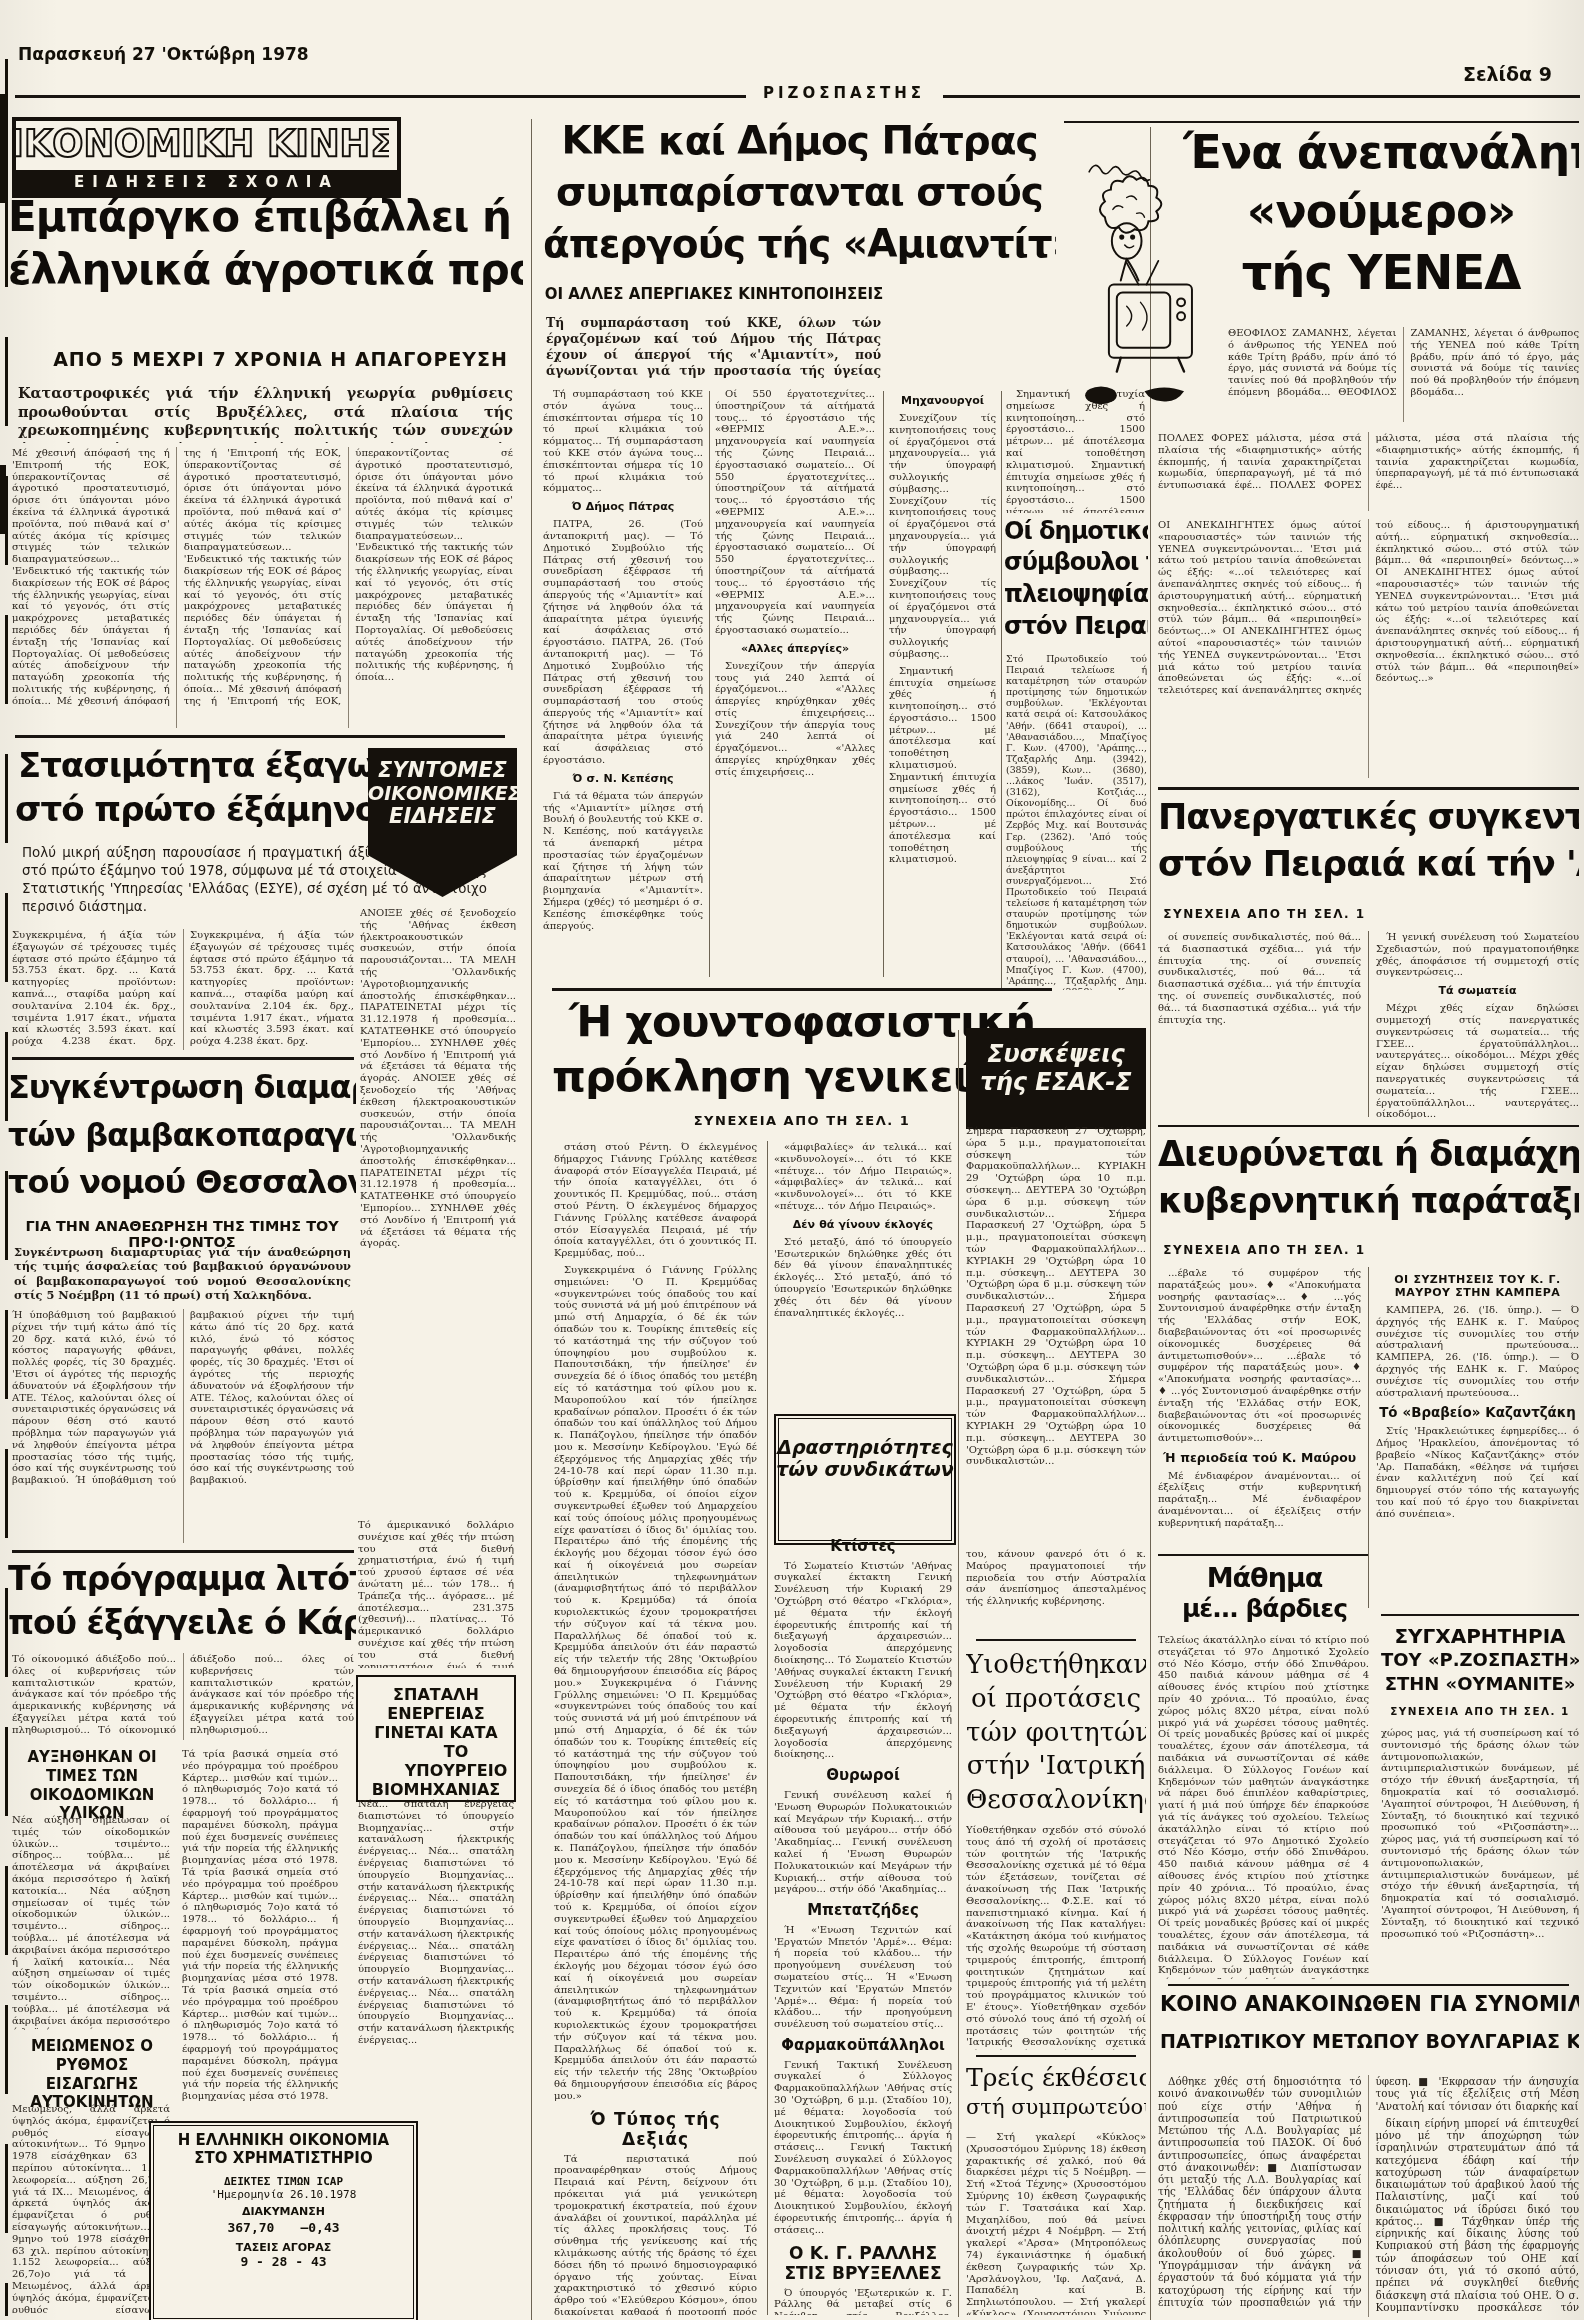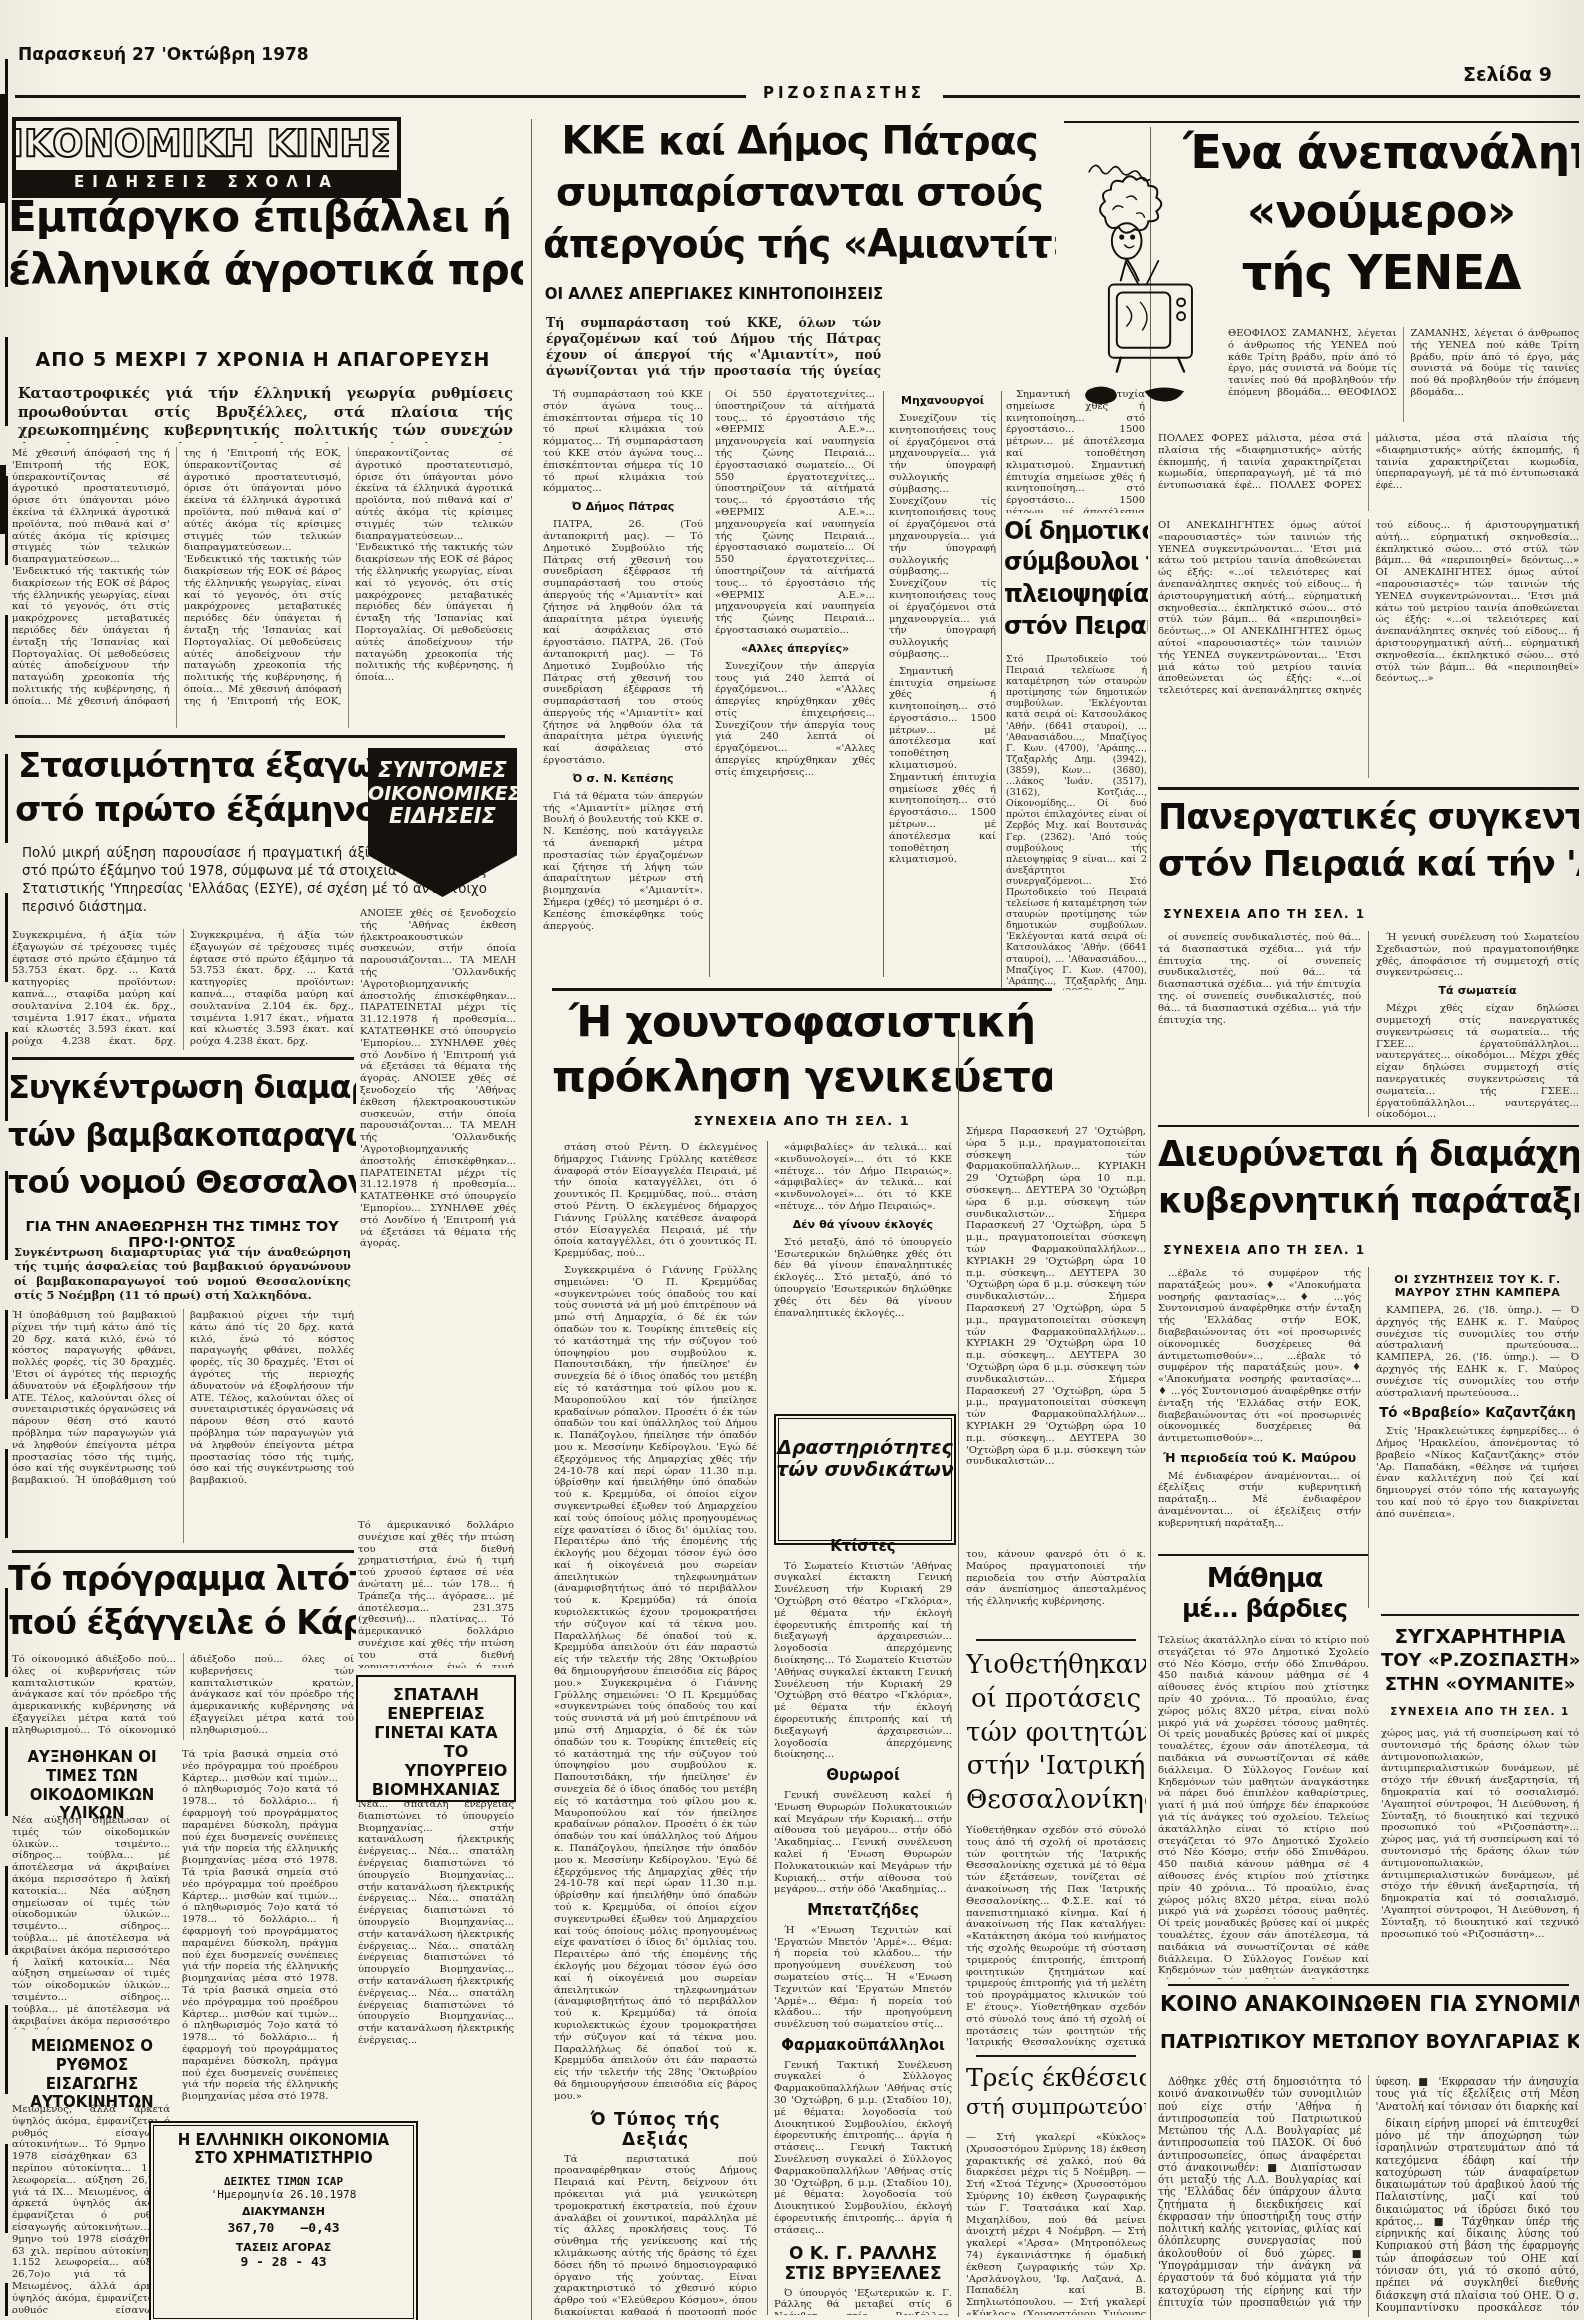--- a/index.html
+++ b/index.html
@@ -53,21 +53,21 @@
 
   <div class="abs" style="left:12px;top:117px;width:381px;height:73px;border:4px solid #15110c;background:#f6f2e7;">
     <svg width="373" height="42" viewBox="0 0 377 42">
       <text x="50%" y="35" text-anchor="middle" font-family="DejaVu Sans, sans-serif" font-weight="bold" font-size="37" fill="#f6f2e7" stroke="#15110c" stroke-width="2" letter-spacing="0">ΟΙΚΟΝΟΜΙΚΗ ΚΙΝΗΣΗ</text>
     </svg>
     <div class="blackbox" style="left:0;right:0;bottom:0;height:24px;font-size:15px;letter-spacing:8px;line-height:24px;position:absolute;">ΕΙΔΗΣΕΙΣ  ΣΧΟΛΙΑ</div>
   </div>
 
   <div class="hl hlL" style="left:8px;top:196px;width:515px;font-size:42px;">Εμπάργκο έπιβάλλει ή ΕΟΚ στά</div>
   <div class="hl hlL" style="left:8px;top:249px;width:515px;font-size:42px;">έλληνικά άγροτικά προϊόντα</div>
-  <div class="kick" style="left:18px;top:348px;width:490px;font-size:19px;letter-spacing:1px;">ΑΠΟ 5 ΜΕΧΡΙ 7 ΧΡΟΝΙΑ Η ΑΠΑΓΟΡΕΥΣΗ</div>
+  <div class="kick" style="left:18px;top:348px;width:490px;font-size:19px;letter-spacing:1px;text-align:right;">ΑΠΟ 5 ΜΕΧΡΙ 7 ΧΡΟΝΙΑ Η ΑΠΑΓΟΡΕΥΣΗ</div>
   <div class="lead" style="left:18px;top:384px;width:495px;height:59px;font-size:14.4px;line-height:1.3;">Καταστροφικές γιά τήν έλληνική γεωργία ρυθμίσεις προωθούνται στίς Βρυξέλλες, στά πλαίσια τής χρεωκοπημένης κυβερνητικής πολιτικής τών συνεχών άνευ όρων ύποχωρήσεων γιά τήν «πάση θυσία» ένταξη τής χώρας στήν ΕΟΚ.</div>
   <div class="j c3" style="left:12px;top:447px;width:501px;height:281px;">Μέ χθεσινή άπόφασή της ή 'Επιτροπή τής ΕΟΚ, ύπερακοντίζοντας σέ άγροτικό προστατευτισμό, όρισε ότι ύπάγονται μόνο έκείνα τά έλληνικά άγροτικά προϊόντα, πού πιθανά καί σ' αύτές άκόμα τίς κρίσιμες στιγμές τών τελικών διαπραγματεύσεων... 'Ενδεικτικό τής τακτικής τών διακρίσεων τής ΕΟΚ σέ βάρος τής έλληνικής γεωργίας, είναι καί τό γεγονός, ότι στίς μακρόχρονες μεταβατικές περιόδες δέν ύπάγεται ή ένταξη τής 'Ισπανίας καί Πορτογαλίας. Οί μεθοδεύσεις αύτές άποδείχνουν τήν παταγώδη χρεοκοπία τής πολιτικής τής κυβέρνησης, ή όποία... Μέ χθεσινή άπόφασή της ή 'Επιτροπή τής ΕΟΚ, ύπερακοντίζοντας σέ άγροτικό προστατευτισμό, όρισε ότι ύπάγονται μόνο έκείνα τά έλληνικά άγροτικά προϊόντα, πού πιθανά καί σ' αύτές άκόμα τίς κρίσιμες στιγμές τών τελικών διαπραγματεύσεων... 'Ενδεικτικό τής τακτικής τών διακρίσεων τής ΕΟΚ σέ βάρος τής έλληνικής γεωργίας, είναι καί τό γεγονός, ότι στίς μακρόχρονες μεταβατικές περιόδες δέν ύπάγεται ή ένταξη τής 'Ισπανίας καί Πορτογαλίας. Οί μεθοδεύσεις αύτές άποδείχνουν τήν παταγώδη χρεοκοπία τής πολιτικής τής κυβέρνησης, ή όποία... Μέ χθεσινή άπόφασή της ή 'Επιτροπή τής ΕΟΚ, ύπερακοντίζοντας σέ άγροτικό προστατευτισμό, όρισε ότι ύπάγονται μόνο έκείνα τά έλληνικά άγροτικά προϊόντα, πού πιθανά καί σ' αύτές άκόμα τίς κρίσιμες στιγμές τών τελικών διαπραγματεύσεων... 'Ενδεικτικό τής τακτικής τών διακρίσεων τής ΕΟΚ σέ βάρος τής έλληνικής γεωργίας, είναι καί τό γεγονός, ότι στίς μακρόχρονες μεταβατικές περιόδες δέν ύπάγεται ή ένταξη τής 'Ισπανίας καί Πορτογαλίας. Οί μεθοδεύσεις αύτές άποδείχνουν τήν παταγώδη χρεοκοπία τής πολιτικής τής κυβέρνησης, ή όποία...</div>
 
   <div class="rule" style="left:15px;top:735px;width:490px;height:3px;"></div>
   <div class="hl" style="left:15px;top:748px;width:436px;font-size:34px;">Στασιμότητα έξαγωγών</div>
   <div class="hl" style="left:15px;top:792px;width:436px;font-size:34px;">στό πρώτο έξάμηνο τού '78</div>
   <div class="lead" style="left:22px;top:844px;width:465px;height:77px;font-size:13.4px;line-height:1.35;font-weight:normal;font-family:'DejaVu Sans',sans-serif;">Πολύ μικρή αύξηση παρουσίασε ή πραγματική άξία τών έξαγωγών στό πρώτο έξάμηνο τού 1978, σύμφωνα μέ τά στοιχεία τής 'Εθνικής Στατιστικής 'Υπηρεσίας 'Ελλάδας (ΕΣΥΕ), σέ σχέση μέ τό άντίστοιχο περσινό διάστημα.</div>
   <div class="j c2" style="left:12px;top:929px;width:342px;height:121px;">Συγκεκριμένα, ή άξία τών έξαγωγών σέ τρέχουσες τιμές έφτασε στό πρώτο έξάμηνο τά 53.753 έκατ. δρχ. ... Κατά κατηγορίες προϊόντων: καπνά..., σταφίδα μαύρη καί σουλτανίνα 2.104 έκ. δρχ., τσιμέντα 1.917 έκατ., νήματα καί κλωστές 3.593 έκατ. καί ρούχα 4.238 έκατ. δρχ. Συγκεκριμένα, ή άξία τών έξαγωγών σέ τρέχουσες τιμές έφτασε στό πρώτο έξάμηνο τά 53.753 έκατ. δρχ. ... Κατά κατηγορίες προϊόντων: καπνά..., σταφίδα μαύρη καί σουλτανίνα 2.104 έκ. δρχ., τσιμέντα 1.917 έκατ., νήματα καί κλωστές 3.593 έκατ. καί ρούχα 4.238 έκατ. δρχ.</div>
 
   <div class="blackbox" style="left:368px;top:748px;width:149px;height:149px;clip-path:polygon(0 0,100% 0,100% 72%,50% 100%,0 72%);">
@@ -270,20 +270,24 @@
     <div class="sub" style="font-size:15px;">Μπετατζήδες</div>
     <p>Ή «'Ενωση Τεχνιτών καί 'Εργατών Μπετόν 'Αρμέ»... Θέμα: ή πορεία τού κλάδου... τήν προηγούμενη συνέλευση τού σωματείου στίς... Ή «'Ενωση Τεχνιτών καί 'Εργατών Μπετόν 'Αρμέ»... Θέμα: ή πορεία τού κλάδου... τήν προηγούμενη συνέλευση τού σωματείου στίς...</p>
     <div class="sub" style="font-size:15px;">Φαρμακοϋπάλληλοι</div>
     <p>Γενική Τακτική Συνέλευση συγκαλεί ό Σύλλογος Φαρμακοϋπαλλήλων 'Αθήνας στίς 30 'Οχτώβρη, 6 μ.μ. (Σταδίου 10), μέ θέματα: λογοδοσία τού Διοικητικού Συμβουλίου, έκλογή έφορευτικής έπιτροπής... άργία ή στάσεις... Γενική Τακτική Συνέλευση συγκαλεί ό Σύλλογος Φαρμακοϋπαλλήλων 'Αθήνας στίς 30 'Οχτώβρη, 6 μ.μ. (Σταδίου 10), μέ θέματα: λογοδοσία τού Διοικητικού Συμβουλίου, έκλογή έφορευτικής έπιτροπής... άργία ή στάσεις...</p>
     <div class="sub" style="font-size:17px;">Ο Κ. Γ. ΡΑΛΛΗΣ</div>
     <div class="sub" style="font-size:17px;margin-top:-4px;">ΣΤΙΣ ΒΡΥΞΕΛΛΕΣ</div>
     <p>Ό ύπουργός 'Εξωτερικών κ. Γ. Ράλλης θά μεταβεί στίς 6 Νοέμβρη στίς Βρυξέλλες, προκειμένου νά πάρει μέρος στήν ύπουργική σύνοδο... Ό ύπουργός 'Εξωτερικών κ. Γ. Ράλλης θά μεταβεί στίς 6 Νοέμβρη στίς Βρυξέλλες, προκειμένου νά πάρει μέρος στήν ύπουργική σύνοδο...</p>
   </div>
 
   <div class="vr" style="left:958px;top:1030px;height:1287px;"></div>
+  <div class="blackbox" style="left:966px;top:1028px;width:180px;height:89px;padding-top:12px;">
+    <div style="font-size:24px;font-style:italic;">Συσκέψεις</div>
+    <div style="font-size:24px;font-style:italic;">τής ΕΣΑΚ-Σ</div>
+  </div>
   <div class="j" style="left:966px;top:1125px;width:180px;height:416px;">Σήμερα Παρασκευή 27 'Οχτώβρη, ώρα 5 μ.μ., πραγματοποιείται σύσκεψη τών Φαρμακοϋπαλλήλων... ΚΥΡΙΑΚΗ 29 'Οχτώβρη ώρα 10 π.μ. σύσκεψη... ΔΕΥΤΕΡΑ 30 'Οχτώβρη ώρα 6 μ.μ. σύσκεψη τών συνδικαλιστών... Σήμερα Παρασκευή 27 'Οχτώβρη, ώρα 5 μ.μ., πραγματοποιείται σύσκεψη τών Φαρμακοϋπαλλήλων... ΚΥΡΙΑΚΗ 29 'Οχτώβρη ώρα 10 π.μ. σύσκεψη... ΔΕΥΤΕΡΑ 30 'Οχτώβρη ώρα 6 μ.μ. σύσκεψη τών συνδικαλιστών... Σήμερα Παρασκευή 27 'Οχτώβρη, ώρα 5 μ.μ., πραγματοποιείται σύσκεψη τών Φαρμακοϋπαλλήλων... ΚΥΡΙΑΚΗ 29 'Οχτώβρη ώρα 10 π.μ. σύσκεψη... ΔΕΥΤΕΡΑ 30 'Οχτώβρη ώρα 6 μ.μ. σύσκεψη τών συνδικαλιστών... Σήμερα Παρασκευή 27 'Οχτώβρη, ώρα 5 μ.μ., πραγματοποιείται σύσκεψη τών Φαρμακοϋπαλλήλων... ΚΥΡΙΑΚΗ 29 'Οχτώβρη ώρα 10 π.μ. σύσκεψη... ΔΕΥΤΕΡΑ 30 'Οχτώβρη ώρα 6 μ.μ. σύσκεψη τών συνδικαλιστών...</div>
   <div class="j" style="left:966px;top:1548px;width:180px;height:85px;">του, κάνουν φανερό ότι ό κ. Μαύρος πραγματοποιεί τήν περιοδεία του στήν Αύστραλία σάν άνεπίσημος άπεσταλμένος τής έλληνικής κυβέρνησης.</div>
   <div class="rule" style="left:976px;top:1639px;width:160px;height:2px;"></div>
   <div class="hl" style="left:966px;top:1651px;width:180px;font-size:26px;font-weight:normal;font-family:'DejaVu Serif',serif;letter-spacing:0;">Υιοθετήθηκαν</div>
   <div class="hl" style="left:966px;top:1685px;width:180px;font-size:26px;font-weight:normal;font-family:'DejaVu Serif',serif;letter-spacing:0;">οί προτάσεις</div>
   <div class="hl" style="left:966px;top:1719px;width:180px;font-size:26px;font-weight:normal;font-family:'DejaVu Serif',serif;letter-spacing:0;">τών φοιτητών</div>
   <div class="hl" style="left:966px;top:1752px;width:180px;font-size:26px;font-weight:normal;font-family:'DejaVu Serif',serif;letter-spacing:0;">στήν 'Ιατρική</div>
   <div class="hl" style="left:966px;top:1786px;width:180px;font-size:26px;font-weight:normal;font-family:'DejaVu Serif',serif;letter-spacing:0;">Θεσσαλονίκης</div>
   <div class="j" style="left:966px;top:1824px;width:180px;height:226px;">Υίοθετήθηκαν σχεδόν στό σύνολό τους άπό τή σχολή οί προτάσεις τών φοιτητών τής 'Ιατρικής Θεσσαλονίκης σχετικά μέ τό θέμα τών έξετάσεων, τονίζεται σέ άνακοίνωση τής Πακ 'Ιατρικής Θεσσαλονίκης... Φ.Σ.Ε. καί τό πανεπιστημιακό κίνημα. Καί ή άνακοίνωση τής Πακ καταλήγει: «Κατάκτηση άκόμα τού κινήματος τής σχολής θεωρούμε τή σύσταση τριμερούς έπιτροπής, έπιτροπή φοιτητικών ζητημάτων καί τριμερούς έπιτροπής γιά τή μελέτη τού προγράμματος κλινικών τού Ε' έτους». Υίοθετήθηκαν σχεδόν στό σύνολό τους άπό τή σχολή οί προτάσεις τών φοιτητών τής 'Ιατρικής Θεσσαλονίκης σχετικά μέ τό θέμα τών έξετάσεων, τονίζεται σέ άνακοίνωση τής Πακ 'Ιατρικής Θεσσαλονίκης... Φ.Σ.Ε. καί τό πανεπιστημιακό κίνημα. Καί ή άνακοίνωση τής Πακ καταλήγει: «Κατάκτηση άκόμα τού κινήματος τής σχολής θεωρούμε τή σύσταση τριμερούς έπιτροπής, έπιτροπή φοιτητικών ζητημάτων καί τριμερούς έπιτροπής γιά τή μελέτη τού προγράμματος κλινικών τού Ε' έτους».</div>
   <div class="rule" style="left:976px;top:2055px;width:160px;height:2px;"></div>

